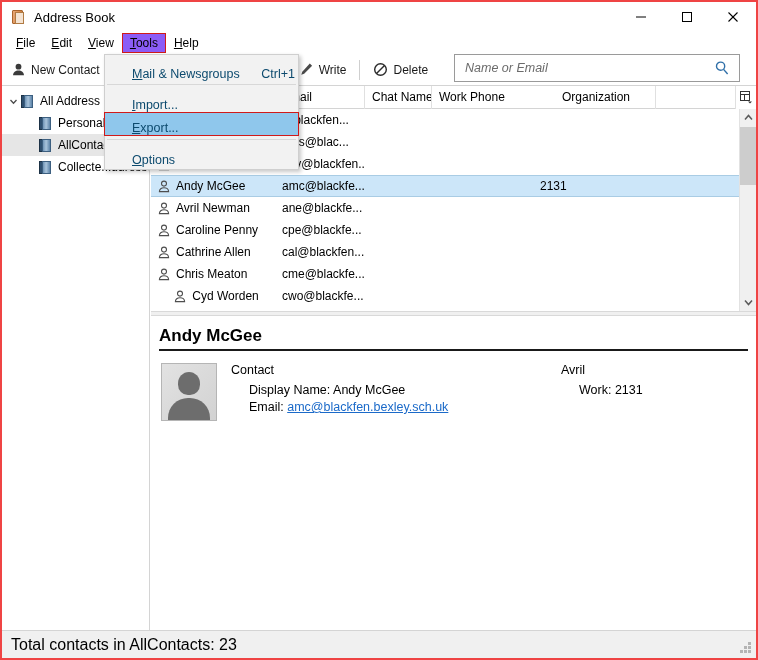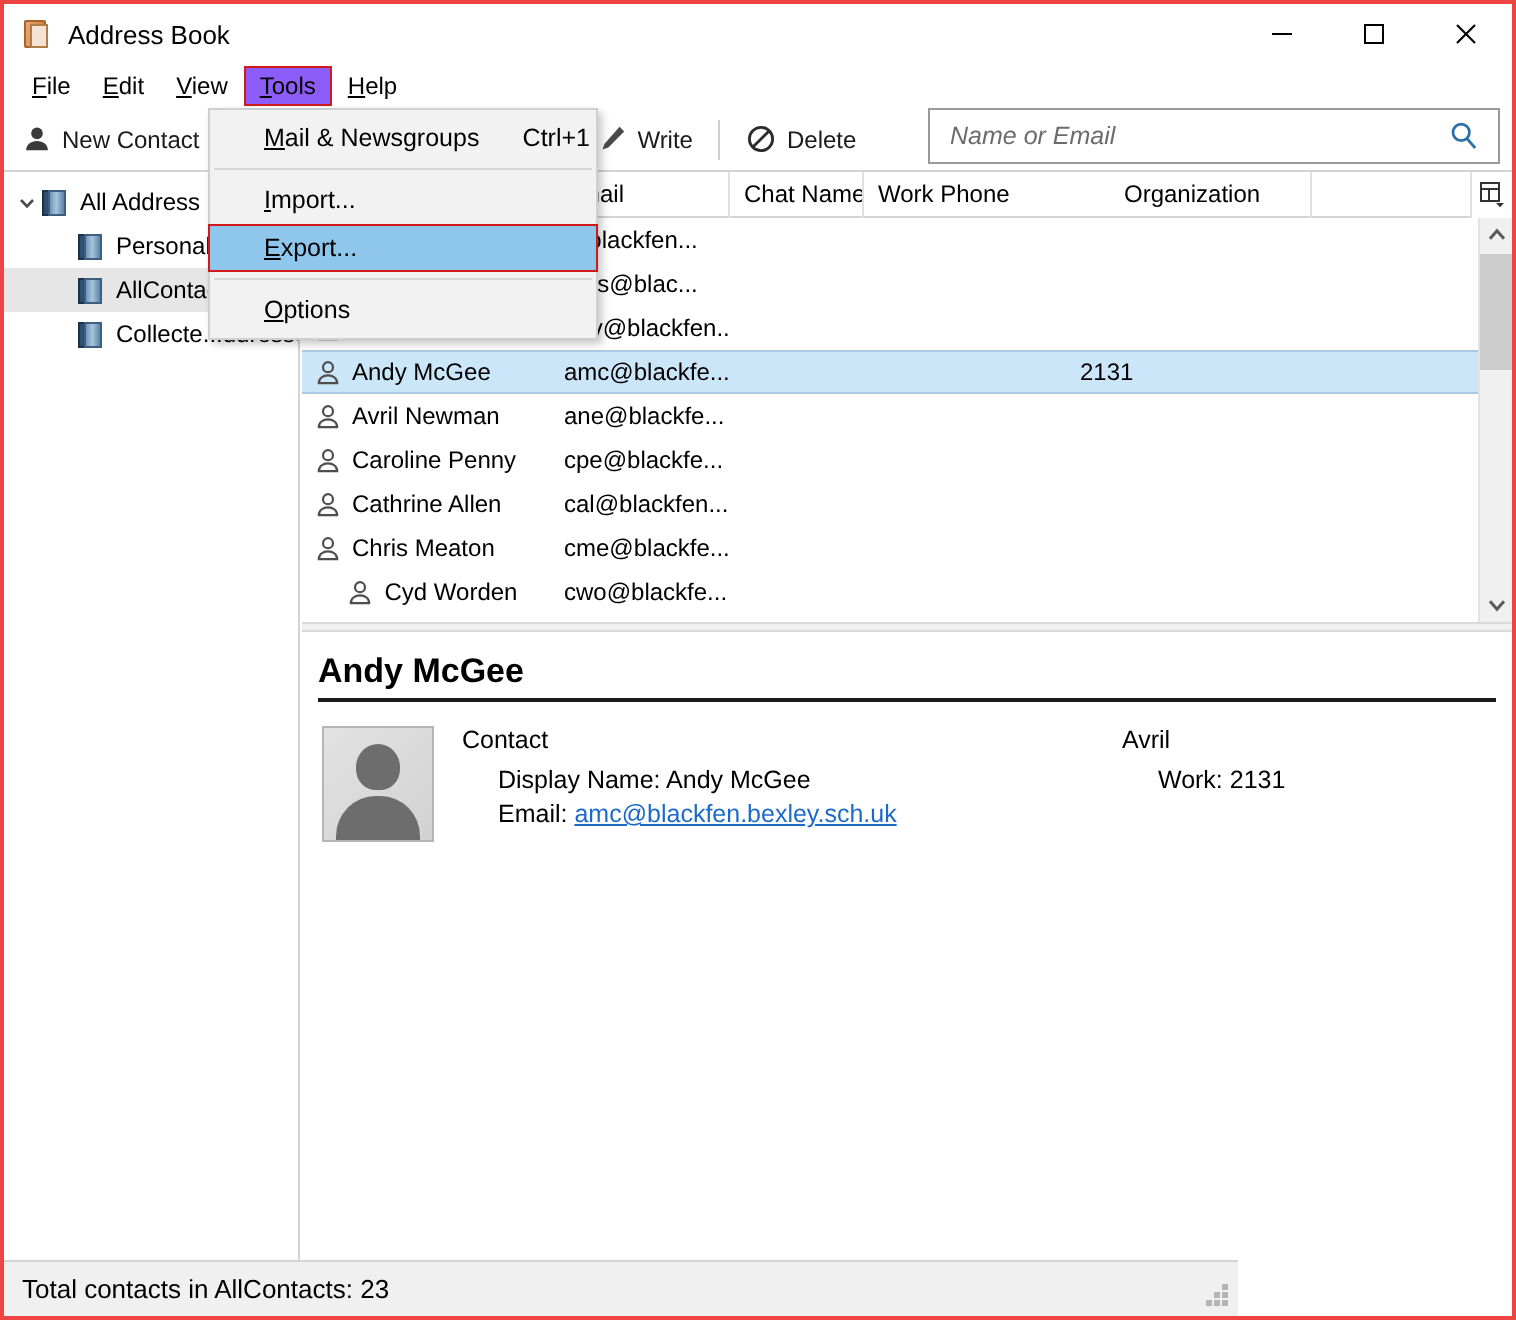--- a/index.html
+++ b/index.html
@@ -92,21 +92,21 @@
     font-size: 12px; color: #1a1a1a;
     white-space: nowrap;
   }
   .tb-sep {
     width: 1px; height: 20px;
     background: #cfcfcf; margin: 0 4px;
   }
   .tb-icon { width: 15px; height: 15px; flex: none; display:block; }
 
   .searchbox {
-    position: absolute; right: 6px; top: 52px;
+    position: absolute; right: 16px; top: 52px;
     width: 286px; height: 28px;
     background: #fff;
     border: 1px solid #9a9a9a;
     display: flex; align-items: center;
   }
   .searchbox input {
     flex: 1; border: 0; outline: 0;
     height: 24px; margin-left: 8px;
     font-family: "Liberation Sans", sans-serif;
     font-size: 12.5px; font-style: italic;
@@ -283,25 +283,25 @@
   .d-line {
     font-size: 12.5px; color: #000; padding-left: 18px; line-height: 17px;
   }
   .d-link {
     color: #1b6ac9; text-decoration: underline;
   }
 
   
   .statusbar {
     position: absolute; left: 0; bottom: 0;
-    width: 617px; height: 28px;
+    width: 754px; height: 28px;
     background: #f0f0f0;
     border-top: 1px solid #d4d4d4;
     display: flex; align-items: center;
-    font-size: 13px; color: #000;
+    font-size: 16px; color: #000;
   }
   .sb-text { padding-left: 9px; }
   .grip {
     position: absolute; right: 4px; bottom: 3px;
     width: 13px; height: 13px;
   }
   .grip i {
     position: absolute; width: 3px; height: 3px; background: #b4b4b4; display:block;
   }
 
@@ -309,23 +309,23 @@
   .dropdown {
     position: absolute; left: 102px; top: 52px;
     width: 195px;
     background: #f2f2f2;
     border: 1px solid #cfcfcf;
     box-shadow: 2px 2px 4px rgba(0,0,0,0.22);
     padding: 2px 0;
     z-index: 50;
   }
   .mi {
-    height: 24px; display: flex; align-items: center;
+    height: 24px; display: flex; align-items: flex-end;
     padding-left: 27px; padding-right: 3px;
-    font-size: 12.5px; color: #000000;
+    font-size: 12.5px; color: #0c4a6e;
     white-space: nowrap;
   }
   .mi u { text-decoration: underline; }
   .mi .accel { margin-left: auto; padding-left: 14px; }
   .mi.highlight {
     background: #8fc7ec;
     border: 1px solid #d01a1a;
     height: 24px;
     margin: 0 -1px;
   }

